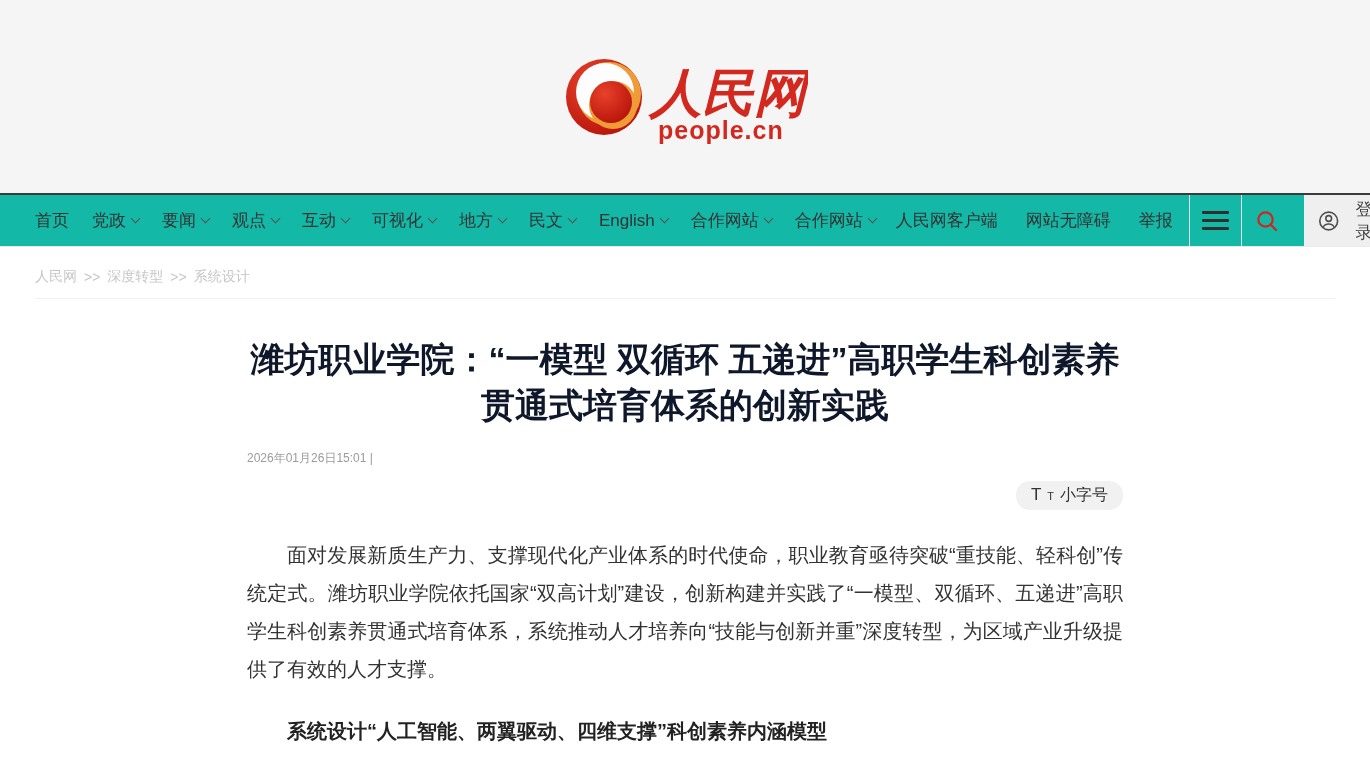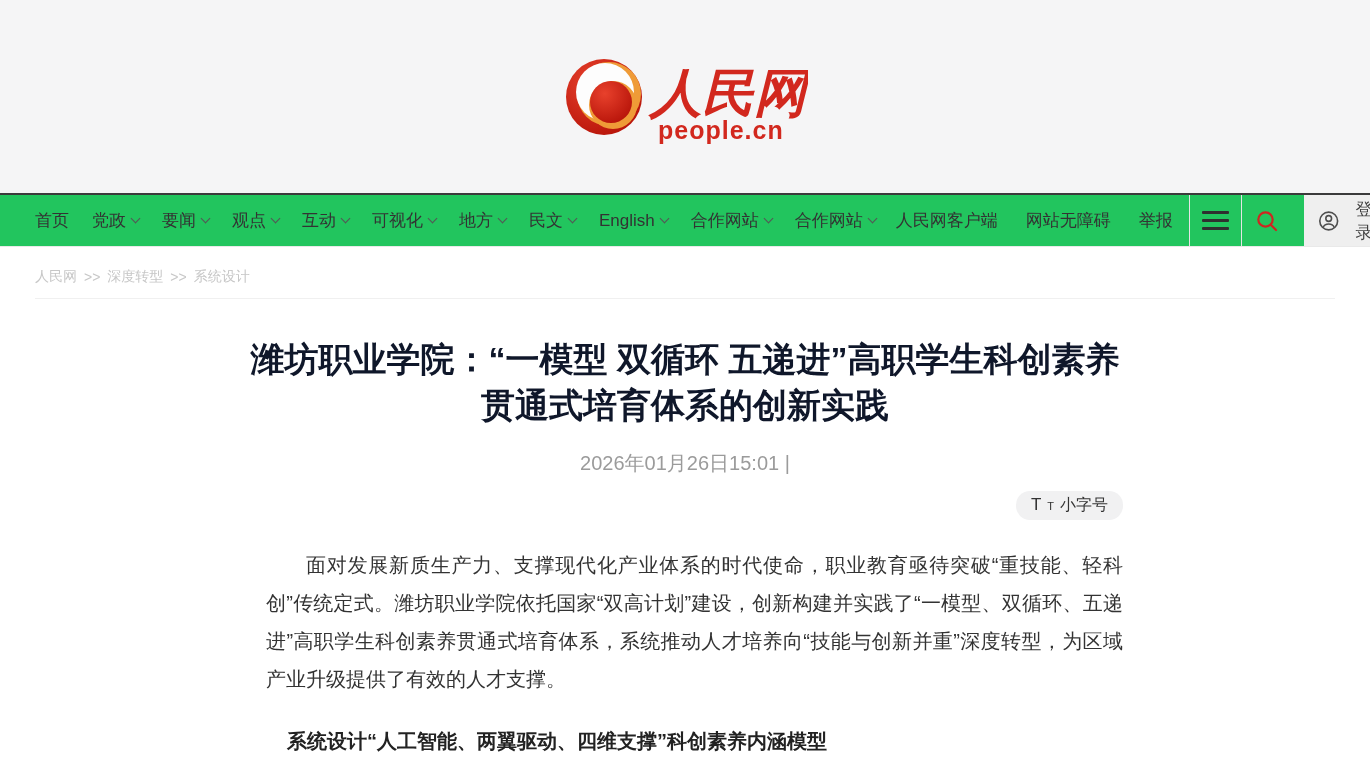--- a/index.html
+++ b/index.html
@@ -4,21 +4,21 @@
 <style>
   * { margin: 0; padding: 0; box-sizing: border-box; }
   html, body { width: 1370px; height: 773px; overflow: hidden; background: #fff;
     font-family: "Liberation Sans", sans-serif; }
 
   
   .site-header { height: 193px; background: #f5f5f6; display: flex; align-items: center; justify-content: center; }
   .logo-wrap { display: flex; align-items: center; cursor: pointer; }
 
   
-  .nav-bar { height: 54px; background: #22c55e; border-top: 2px solid #3b3b3b; border-bottom: 1px solid #e9e9e9;
+  .nav-bar { height: 54px; background: #14b8a6; border-top: 2px solid #3b3b3b; border-bottom: 1px solid #e9e9e9;
     display: flex; align-items: stretch; padding-left: 35px; }
   .nav-main { display: flex; align-items: center; gap: 23px; }
   .nav-item { display: flex; align-items: center; font-size: 17px; color: #333; cursor: pointer; white-space: nowrap; }
   .nav-utility { display: flex; align-items: center; gap: 28px; margin-left: 20px; }
   .chevron { width: 7px; height: 7px; border-right: 1.5px solid #555; border-bottom: 1.5px solid #555;
     transform: rotate(45deg); margin-left: 6px; margin-top: -4px; display: inline-block; }
   .nav-right { margin-left: auto; display: flex; align-items: stretch; }
   .v-divider { width: 1px; background: #e5e5e5; }
   .icon-cell { width: 56px; display: flex; align-items: center; justify-content: center; cursor: pointer; }
   .hamburger { display: flex; flex-direction: column; gap: 5px; }
@@ -29,29 +29,29 @@
   
   .breadcrumb { padding: 21px 35px 12px; font-size: 14px; color: #c7c7c7; display: flex; gap: 7px; align-items: center; }
   .breadcrumb .crumb { cursor: pointer; }
   .breadcrumb .sep { color: #c7c7c7; }
   .rule { margin: 0 35px; border-bottom: 1px solid #f0f0f0; }
 
   
   .article { width: 876px; margin: 0 auto; }
   .article-title { margin-top: 37px; text-align: center; font-size: 34px; line-height: 46px;
     font-weight: 700; color: #0f172a; }
-  .article-date { margin-top: 22px; text-align: center; font-size: 20px; color: #9b9b9b; }
+  .article-date { margin-top: 22px; text-align: left; font-size: 12px; color: #9b9b9b; }
   .toolbar-row { display: flex; justify-content: flex-end; margin-top: 14px; }
   .size-pill { background: #f1f1f2; border-radius: 14px; padding: 4px 15px; display: flex;
     align-items: baseline; gap: 6px; font-size: 16px; color: #333; cursor: pointer; }
   .size-pill .t-big { font-size: 17px; font-weight: 400; }
   .size-pill .t-small { font-size: 11px; }
   .article-body { margin-top: 26px; font-size: 20px; line-height: 38px; color: #333;
     text-align: justify; }
-  .article-body p { text-indent: 2em; margin-left: 19px; }
+  .article-body p { text-indent: 2em; }
   .article-subheading { margin-top: 24px; font-size: 20px; line-height: 38px; color: #222;
     font-weight: 700; text-indent: 2em; }
 </style>
 </head>
 <body>
 
 <header class="site-header">
   <div class="logo-wrap">
     <svg width="246" height="96" viewBox="0 0 246 96">
       <defs>

